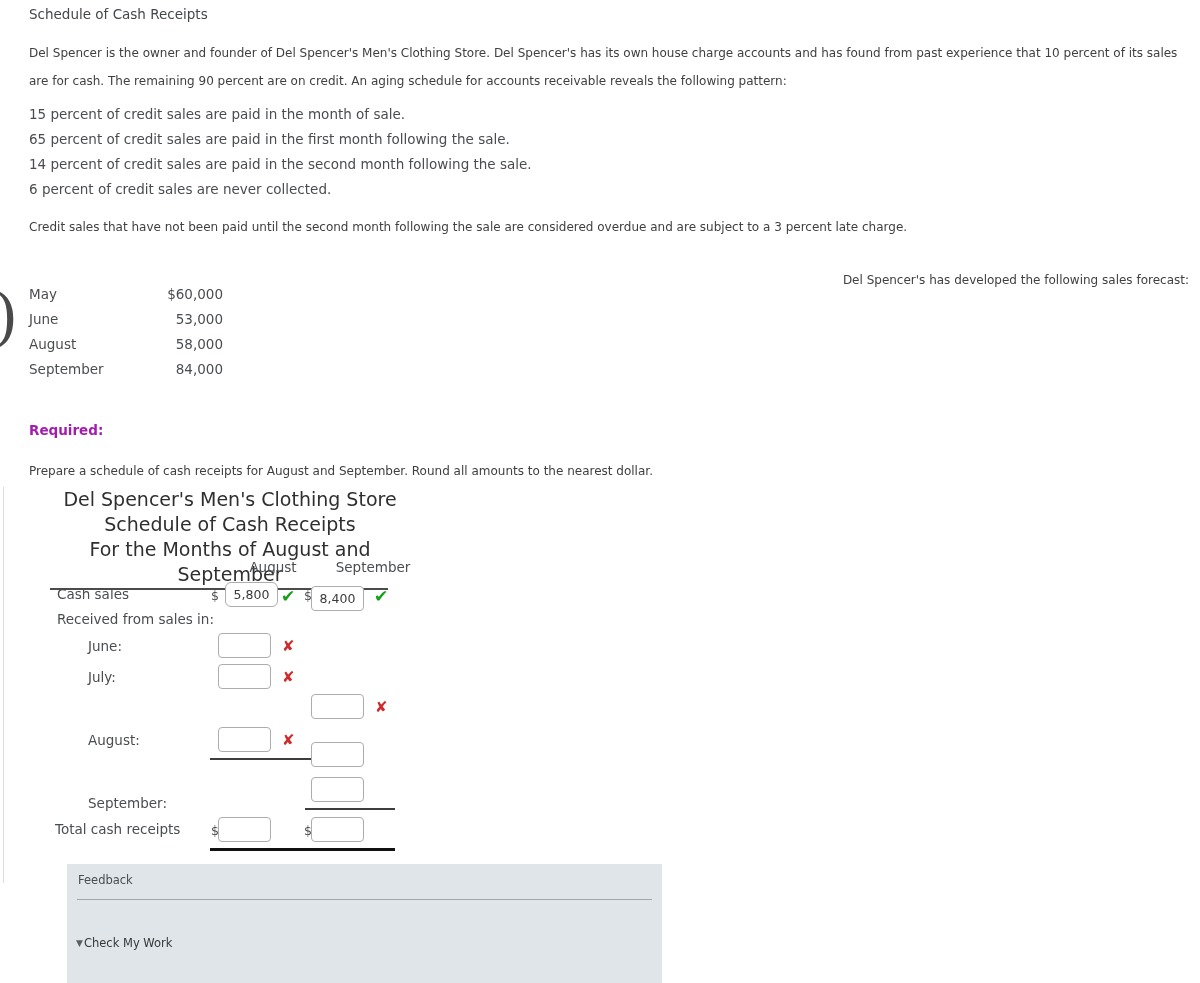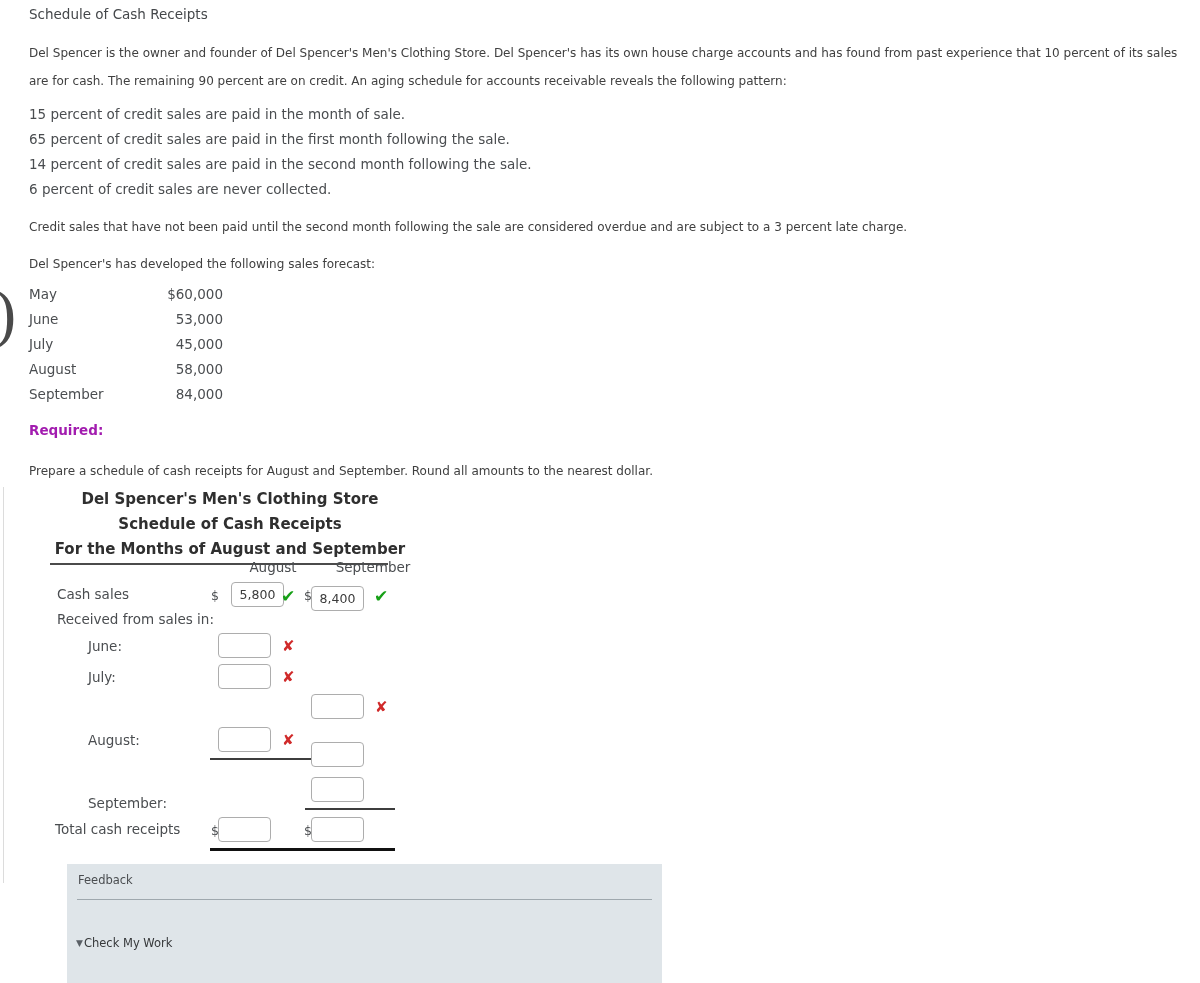--- a/index.html
+++ b/index.html
@@ -34,21 +34,21 @@
     position: absolute;
     left: 29px;
     font-size: 12px;
     line-height: 28px;
     color: #404040;
     white-space: pre-wrap;
     width: 1160px;
   }
   .para.p1 { top: 39px; }
   .para.p2 { top: 213px; }
-  .para.p3 { top: 250px; }
+  .para.p3 { top: 266px; text-align: right; }
   .para.p4 { top: 457px; }
 
   .bullets {
     position: absolute;
     left: 29px; top: 102px;
     font-size: 13.5px;
     line-height: 25px;
     color: #4a4d50;
   }
   .bullets div { height: 25px; }
@@ -106,22 +106,22 @@
     background: #dcdcdc;
   }
 
   .sheet {
     position: absolute;
     left: 29px; top: 0;
     width: 420px;
   }
   .sheet-title {
     text-align: center;
-    font-weight: bold;
-    font-size: 15px;
+    font-weight: normal;
+    font-size: 19px;
     color: #2f2f2f;
     line-height: 25px;
     width: 360px;
     margin-left: 21px;
   }
   .title-rule {
     width: 338px;
     margin-left: 21px;
     height: 2px;
     background: #4b4b4b;
@@ -262,24 +262,20 @@
     <tbody>
       <tr>
         <td class="m">May</td>
         <td class="v">$60,000</td>
       </tr>
       <tr>
         <td class="m">June</td>
         <td class="v">53,000</td>
       </tr>
       <tr>
-        <td class="m">July</td>
-        <td class="v">45,000</td>
-      </tr>
-      <tr>
         <td class="m">August</td>
         <td class="v">58,000</td>
       </tr>
       <tr>
         <td class="m">September</td>
         <td class="v">84,000</td>
       </tr>
     </tbody>
   </table>
 
@@ -296,21 +292,21 @@
       <div class="title-rule"></div>
 
       <div class="col-heads">
         <div class="col-head aug">August</div>
         <div class="col-head sep">September</div>
       </div>
 
       <div class="row-label" style="left:28px; top:99px;">Cash sales</div>
       <div class="cell" style="left:182px; top:95px;">
         <span class="money-sym" style="left:0px; top:6px;">$</span>
-        <input class="inp" style="left: 20px; top: 0px;" value="5,800">
+        <input class="inp" style="left: 14px; top: 0px; border-radius: 6px;" value="5,800">
         <span class="mark ok" style="left:70px; top:6px;">✔</span>
       </div>
       <div class="cell" style="left:275px; top:95px;">
         <span class="money-sym" style="left:0px; top:6px;">$</span>
         <input class="inp" style="left: 7px; top: 4px;" value="8,400">
         <span class="mark ok" style="left:70px; top:6px;">✔</span>
       </div>
 
       <div class="row-label" style="left:28px; top:124px;">Received from sales in:</div>
 

